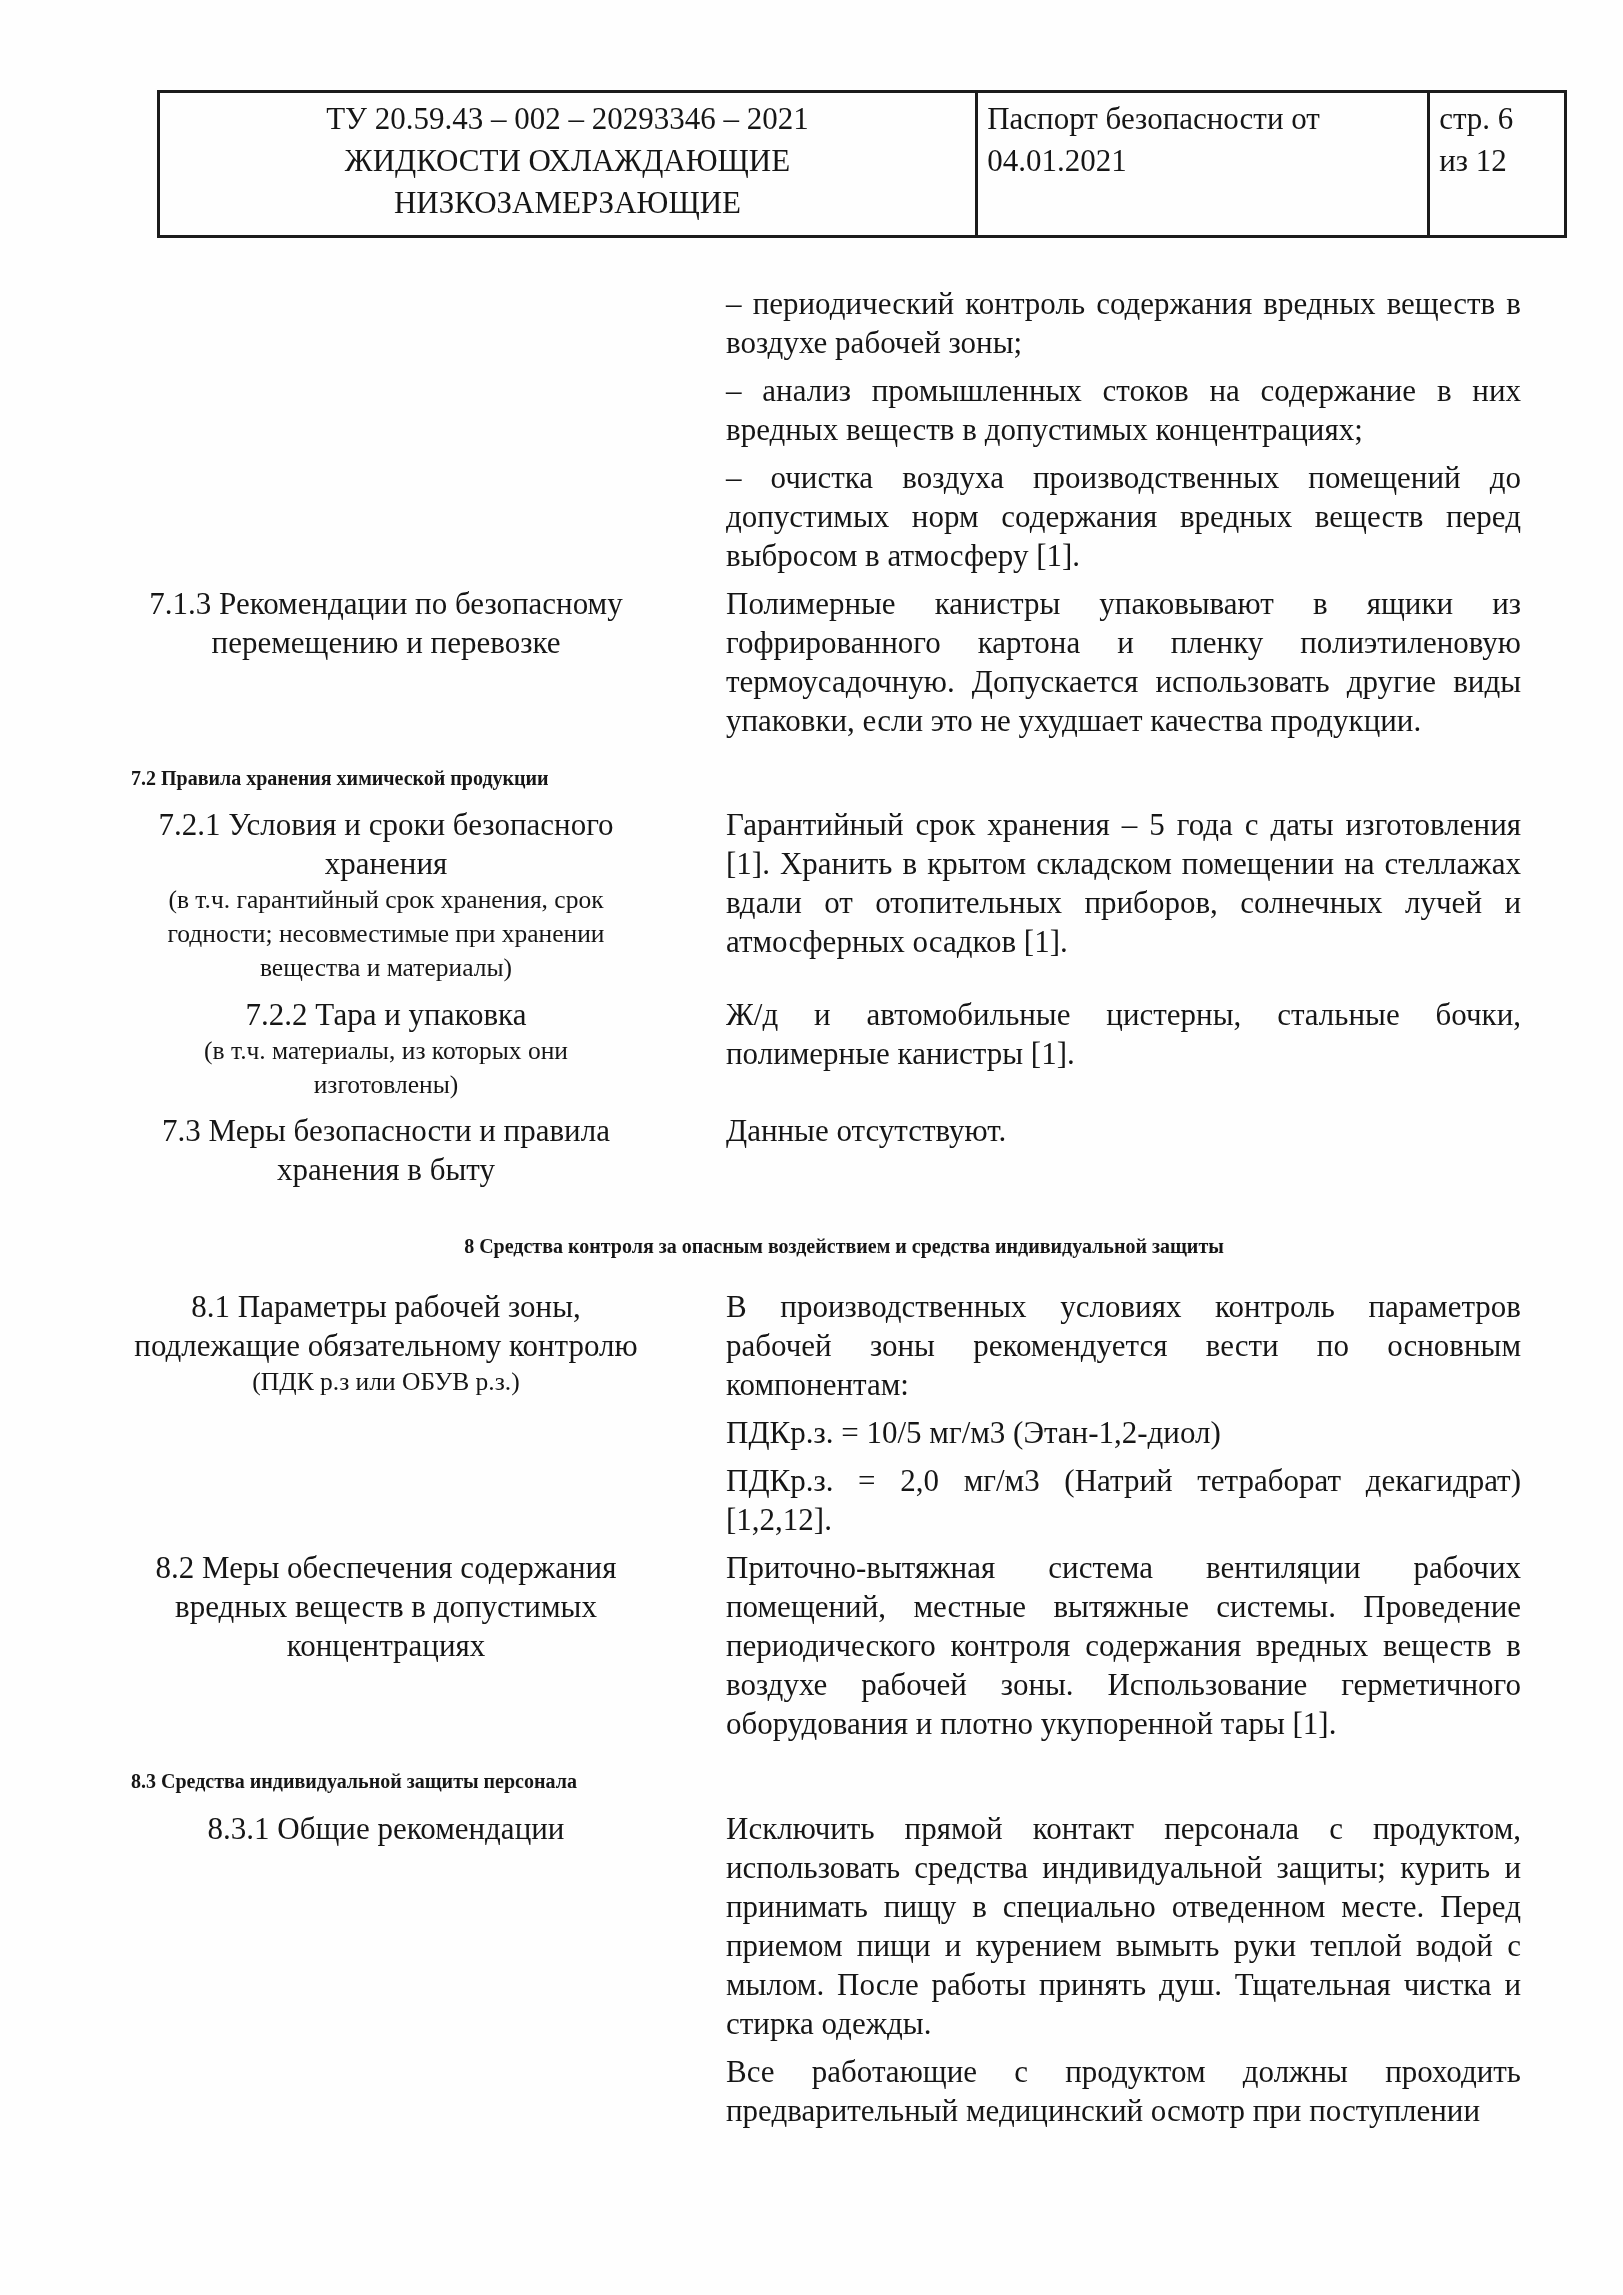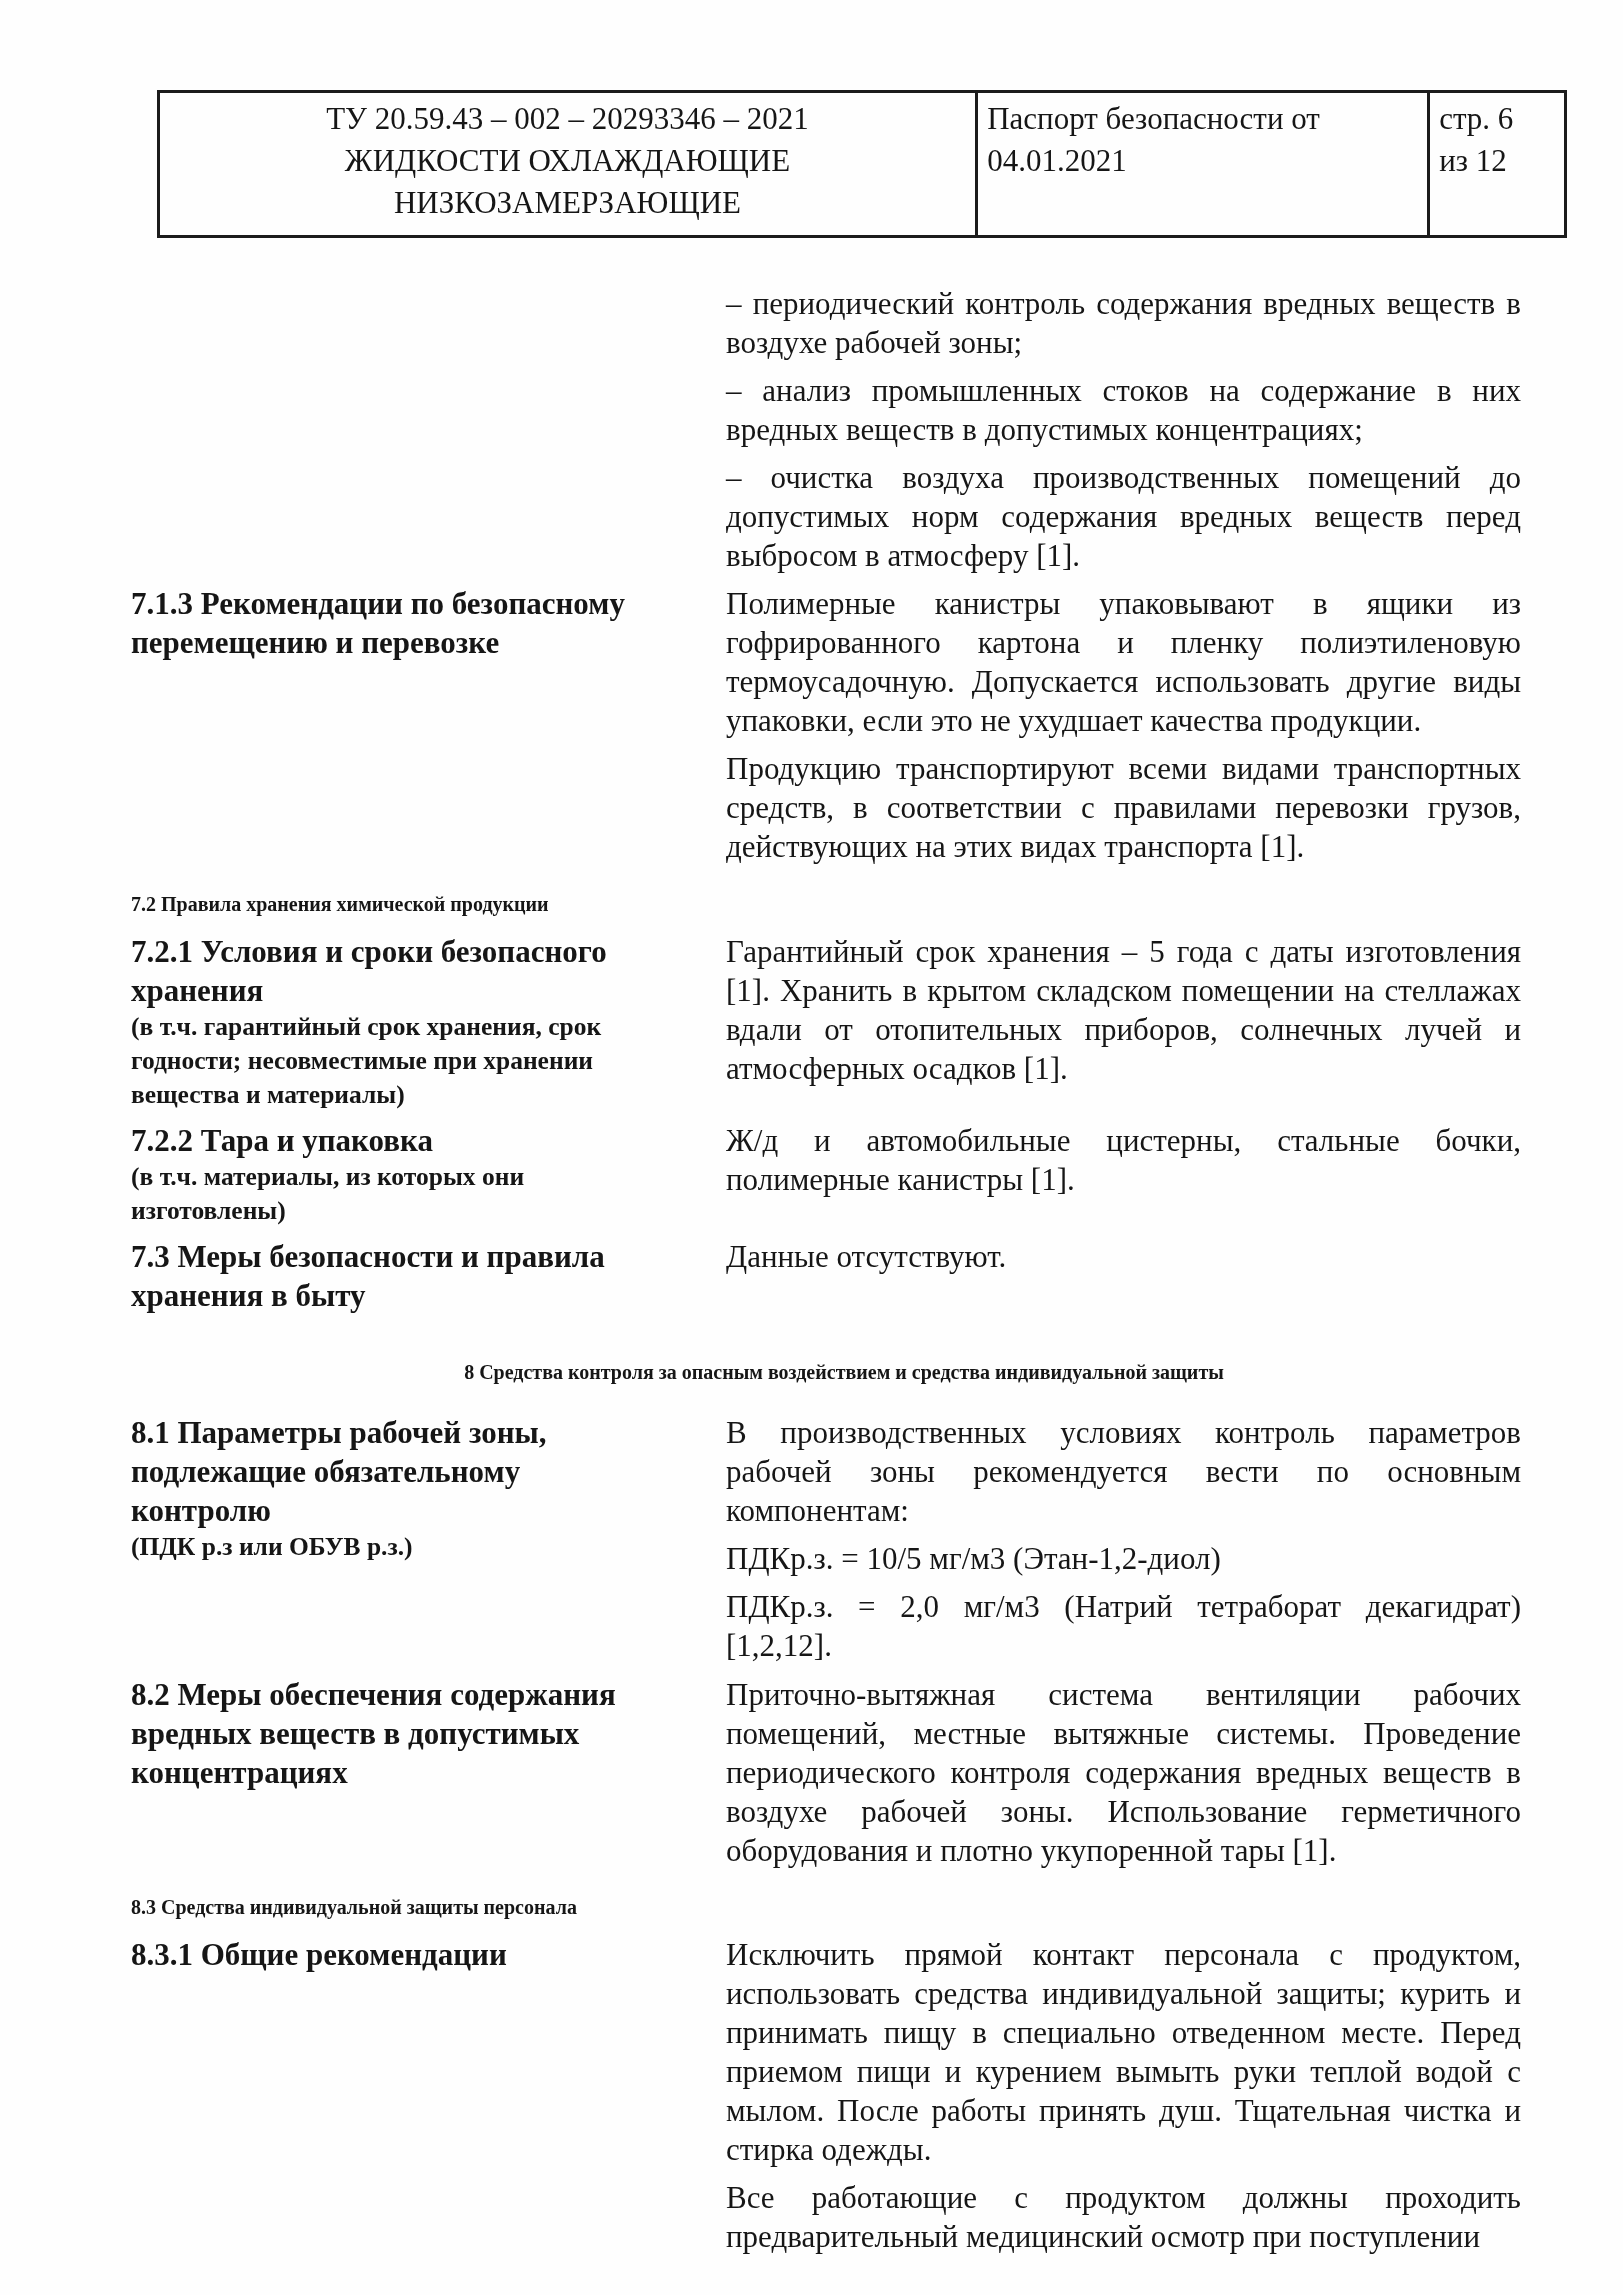--- a/index.html
+++ b/index.html
@@ -16,21 +16,21 @@
   }
   table.header-table td {
     border:3.3px solid #1c1c1c; vertical-align:top;
     font-size:31px; line-height:42px; padding:5.2px 9.2px 10.5px;
   }
   td.hc1 { width:818px; text-align:center; }
   td.hc2 { width:452px;  padding-left:17px; }
   td.hc3 { width:137px;  padding-left:14.4px; }
   
   .row { display:grid; grid-template-columns:510px 795px; column-gap:85px; margin-bottom:9.2px; }
-  .left  { font-size:31px; line-height:39px; text-align:left;font-weight:bold; }
+  .left  { font-size:31px; line-height:39px; text-align:center; }
   .left .note { font-size:25.5px; line-height:34px; }
   .right { font-size:31px; line-height:39px; }
   .right p { text-align:justify; margin:0 0 9.2px 0; }
   .right p:last-child { margin-bottom:0; }
   .heading { font-weight:bold; font-size:20px; line-height:39px; margin:18.3px 0 7.9px 0; }
   .heading.center { text-align:center; margin:38px 0 21px 0; }
 </style>
 </head>
 <body>
 
@@ -62,21 +62,20 @@
       <p>– периодический контроль содержания вредных веществ в воздухе рабочей зоны;</p>
       <p>– анализ промышленных стоков на содержание в них вредных веществ в допустимых концентрациях;</p>
       <p>– очистка воздуха производственных помещений до допустимых норм содержания вредных веществ перед выбросом в атмосферу [1].</p>
     </div>
   </div>
 
   <div class="row">
     <div class="left">7.1.3 Рекомендации по безопасному перемещению и перевозке</div>
     <div class="right">
       <p>Полимерные канистры упаковывают в ящики из гофрированного картона и пленку полиэтиленовую термоусадочную. Допускается использовать другие виды упаковки, если это не ухудшает качества продукции.</p>
-      <p>Продукцию транспортируют всеми видами транспортных средств, в соответствии с правилами перевозки грузов, действующих на этих видах транспорта [1].</p>
     </div>
   </div>
 
   <div class="heading">7.2 Правила хранения химической продукции</div>
 
   <div class="row">
     <div class="left">
       <div>7.2.1 Условия и сроки безопасного хранения</div>
       <div class="note">(в т.ч. гарантийный срок хранения, срок годности; несовместимые при хранении вещества и материалы)</div>
     </div>

